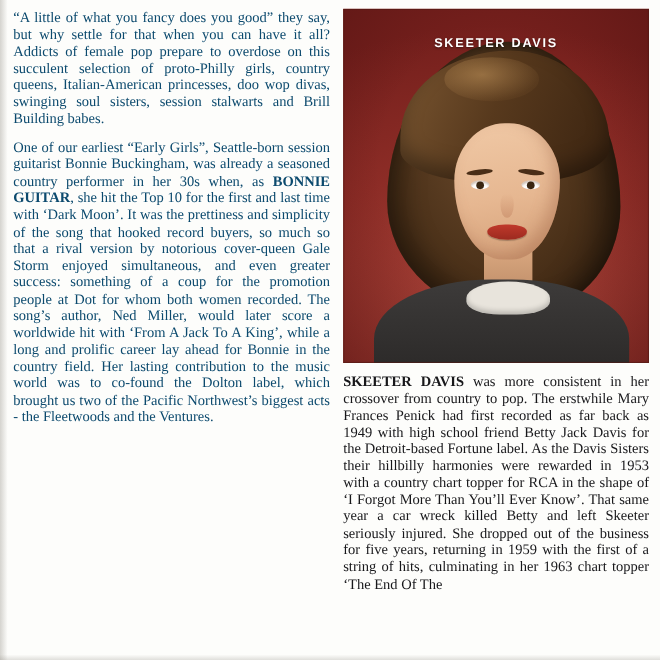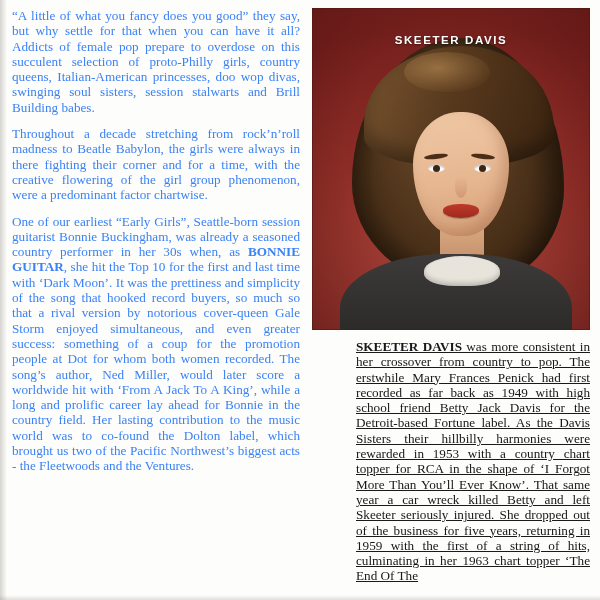--- a/index.html
+++ b/index.html
@@ -28,29 +28,28 @@
     height: 100%;
   }
   .col-left {
     width: 288px;
     flex: 0 0 288px;
   }
   .col-right {
     flex: 1 1 auto;
     display: flex;
     flex-direction: column;
-    text-decoration: underline;
   }
   p.body-text {
     margin: 0 0 11px 0;
     font-size: 13.2px;
     line-height: 15.3px;
     text-align: justify;
     text-justify: inter-word;
-    color: #3b82f6;
+    color: #0c4a6e;
   }
   p.body-text:last-child {
     margin-bottom: 13px;
   }
   .artist-strong {
     font-weight: bold;
   }
   
   .photo-frame {
     position: relative;
@@ -218,21 +217,20 @@
     border: 1px solid rgba(80,25,20,0.6);
     z-index: 10;
     pointer-events: none;
   }
   .caption {
     margin-top: 9px;
     font-size: 13.2px;
     line-height: 15.3px;
     text-align: justify;
     color: #17171a;
-    margin-left: 44px;
   }
   .caption .lead {
     font-weight: bold;
   }
   .edge-shadow {
     position: absolute;
     left: 0;
     top: 0;
     bottom: 0;
     width: 7px;
@@ -253,21 +251,20 @@
 <body>
 
 <div class="page">
   <div class="edge-shadow"></div>
   <div class="bottom-shadow"></div>
 
   <div class="columns">
 
     <div class="col-left">
       <p class="body-text">“A little of what you fancy does you good” they say, but why settle for that when you can have it all? Addicts of female pop prepare to overdose on this succulent selection of proto-Philly girls, country queens, Italian-American princesses, doo wop divas, swinging soul sisters, session stalwarts and Brill Building babes.</p>
-      <p class="body-text">Throughout a decade stretching from rock’n’roll madness to Beatle Babylon, the girls were always in there fighting their corner and for a time, with the creative flowering of the girl group phenomenon, were a predominant factor chartwise.</p>
       <p class="body-text"><span>One of our earliest “Early Girls”, Seattle-born session guitarist Bonnie Buckingham, was already a seasoned country performer in her 30s when, as </span><span class="artist-strong">BONNIE GUITAR</span><span>, she hit the Top 10 for the first and last time with ‘Dark Moon’. It was the prettiness and simplicity of the song that hooked record buyers, so much so that a rival version by notorious cover-queen Gale Storm enjoyed simultaneous, and even greater success: something of a coup for the promotion people at Dot for whom both women recorded. The song’s author, Ned Miller, would later score a worldwide hit with ‘From A Jack To A King’, while a long and prolific career lay ahead for Bonnie in the country field. Her lasting contribution to the music world was to co-found the Dolton label, which brought us two of the Pacific Northwest’s biggest acts - the Fleetwoods and the Ventures.</span></p>
     </div>
 
     <div class="col-right">
 
       <div class="photo-frame">
         <div class="photo-bg"></div>
         <div class="hair-back"></div>
         <div class="hair-sweep"></div>
         <div class="hair-highlight"></div>

